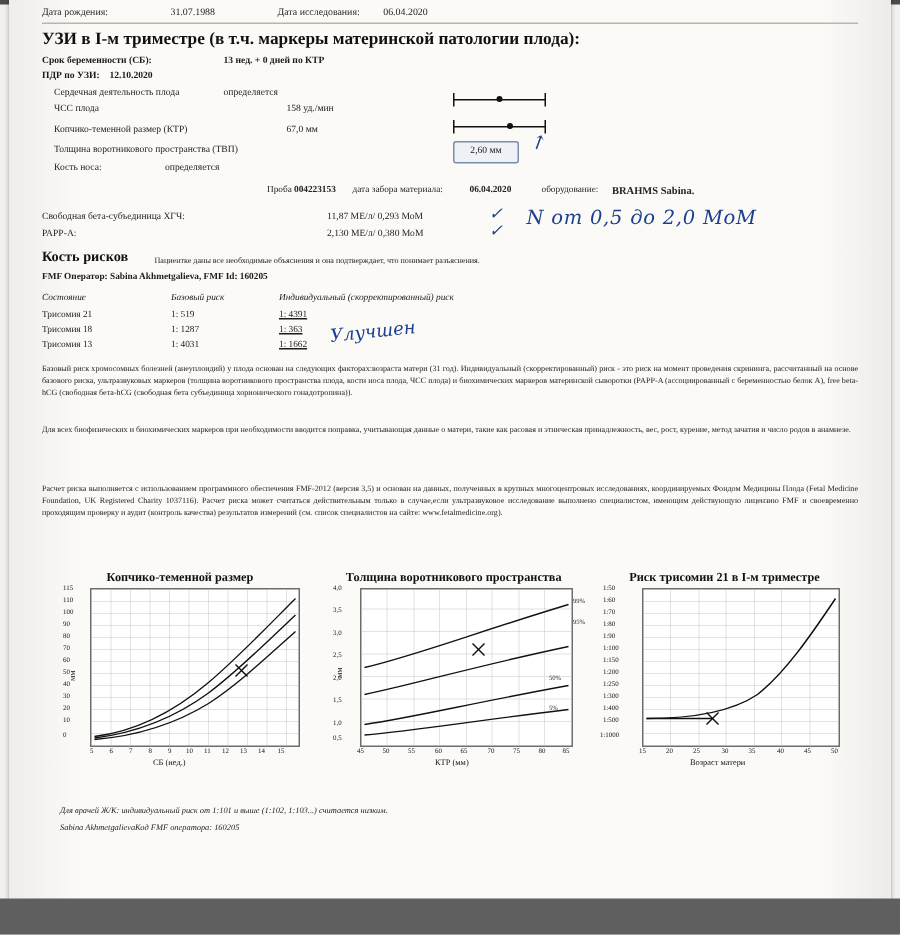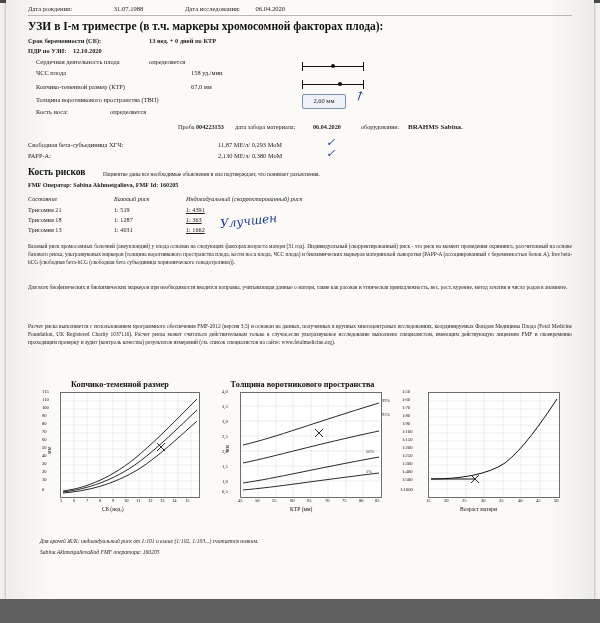--- a/index.html
+++ b/index.html
@@ -73,21 +73,21 @@
   <div class="sheet">
 
     <div class="hline">
       <span>Дата рождения:</span>
       <span style="margin-left:40px">31.07.1988</span>
       <span style="margin-left:40px">Дата исследования:</span>
       <span style="margin-left:14px">06.04.2020</span>
     </div>
     <div class="rule" style="top:15px"></div>
 
-    <div class="title">УЗИ в I-м триместре (в т.ч. маркеры хромосомной факторах плода):</div>
+    <div class="title">УЗИ в I-м триместре (в т.ч. маркеры материнской патологии плода):</div>
 
     <div class="lbl b" style="left:22px;top:37px">Срок беременности (СБ):</div>
     <div class="val b" style="left:143px;top:37px">13 нед. + 0 дней по КТР</div>
 
     <div class="lbl b" style="left:22px;top:47px">ПДР по УЗИ:</div>
     <div class="val b" style="left:67px;top:47px">12.10.2020</div>
 
     <div class="lbl" style="left:30px;top:58px">Сердечная деятельность плода</div>
     <div class="val" style="left:143px;top:58px">определяется</div>
 
@@ -125,20 +125,21 @@
     <div class="secsm" style="left:355px;top:123px">оборудование:</div>
     <div class="secsm b" style="left:402px;top:123px;font-size:7px">BRAHMS Sabina.</div>
 
     <div class="lbl" style="left:22px;top:141px">Свободная бета-субъединица ХГЧ:</div>
     <div class="val" style="left:212px;top:141px">11,87 МЕ/л/ 0,293 МоМ</div>
     <div class="lbl" style="left:22px;top:152px">РАРР-А:</div>
     <div class="val" style="left:212px;top:152px">2,130 МЕ/л/ 0,380 МоМ</div>
 
     <div class="hand" style="left:320px;top:136px;font-size:11px">✓</div>
     <div class="hand" style="left:320px;top:147px;font-size:11px">✓</div>
+    <div class="hand" style="left:345px;top:138px;font-size:13px;letter-spacing:.5px">N от 0,5 до 2,0 МоМ</div>
 
     <div class="sec" style="left:22px;top:167px">Кость рисков</div>
     <div class="secsm" style="left:97px;top:171px;font-size:5.4px">Пациентке даны все необходимые объяснения и она подтверждает, что понимает разъяснения.</div>
     <div class="lbl b" style="left:22px;top:181px;font-size:6.2px">FMF Оператор: Sabina Akhmetgalieva, FMF Id: 160205</div>
 
     <div class="risk" style="left:22px;top:195px;font-style:italic">Состояние</div>
     <div class="risk" style="left:108px;top:195px;font-style:italic">Базовый риск</div>
     <div class="risk" style="left:180px;top:195px;font-style:italic">Индивидуальный (скорректированный) риск</div>
 
     <div class="risk" style="left:22px;top:206px">Трисомия 21</div>
@@ -275,20 +276,21 @@
       <div class="tick" style="left:70px;top:106px">60</div>
       <div class="tick" style="left:87px;top:106px">65</div>
       <div class="tick" style="left:105px;top:106px">70</div>
       <div class="tick" style="left:122px;top:106px">75</div>
       <div class="tick" style="left:139px;top:106px">80</div>
       <div class="tick" style="left:155px;top:106px">85</div>
       <div class="axlbl" style="left:70px;top:114px">КТР (мм)</div>
     </div>
 
     <div class="chart" style="left:392px;top:392px;width:170px;height:122px">
+      <div class="ctitle">Риск трисомии 21 в I-м триместре</div>
       <div class="plot" style="left:30px;top:0;width:130px;height:104px">
         <svg width="130" height="104" viewBox="0 0 130 104">
           <g stroke="#cfcfcf" stroke-width="0.4">
             <line x1="0" y1="8" x2="130" y2="8"></line>
               <line x1="0" y1="16" x2="130" y2="16"></line>
             <line x1="0" y1="24" x2="130" y2="24"></line>
               <line x1="0" y1="32" x2="130" y2="32"></line>
             <line x1="0" y1="40" x2="130" y2="40"></line>
               <line x1="0" y1="48" x2="130" y2="48"></line>
             <line x1="0" y1="56" x2="130" y2="56"></line>

